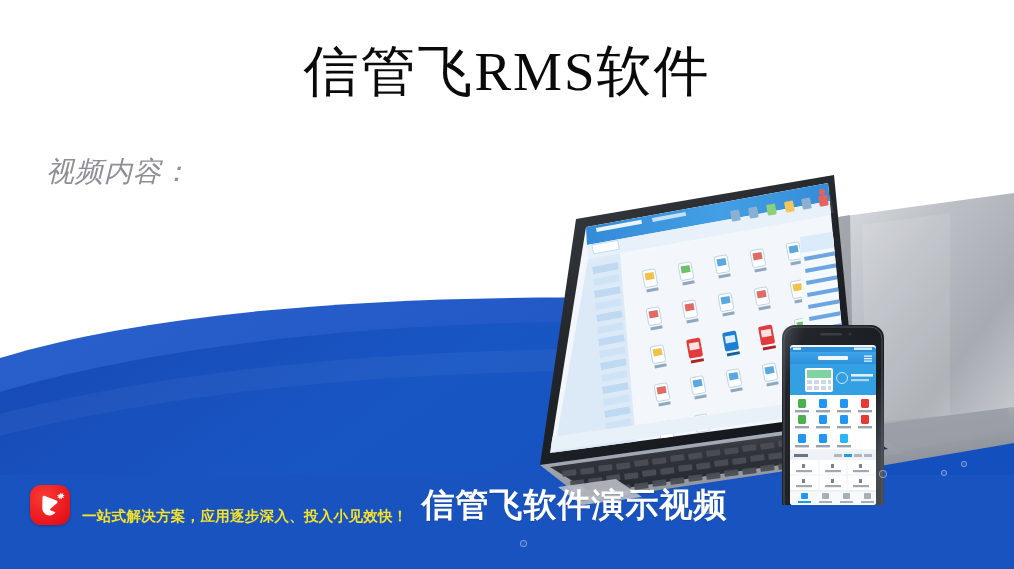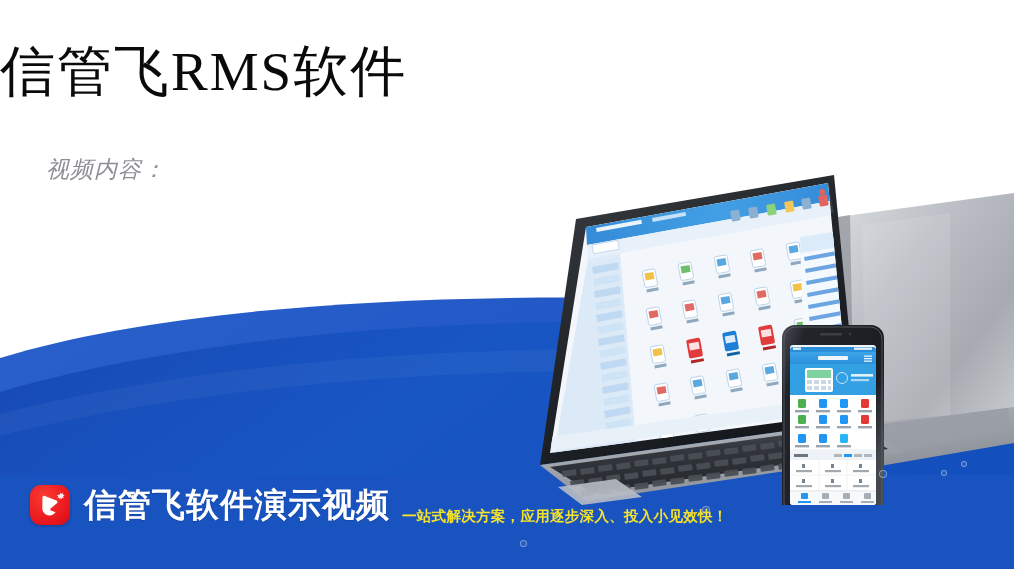--- a/index.html
+++ b/index.html
@@ -16,34 +16,34 @@
     background:#ffffff;
     overflow:hidden;
   }
 
   
   .wave-layer { position:absolute; left:0; top:0; width:1014px; height:569px; pointer-events:none; }
 
   
   #page-title {
     position:absolute; left:0; top:42px; width:1014px;
-    text-align:left;
+    text-align:center;
     font-family:"Liberation Serif","DejaVu Serif",serif;
     font-size:55px; line-height:1.1;
     color:#0a0a0a; letter-spacing:2px;
     white-space:nowrap;
   }
 
   
   #subtitle-block {
     position:absolute; left:46px; top:152px;
-    font-family:Liberation Serif, serif;
+    font-family:Liberation Mono, monospace;
     font-style:italic;
     color:#8e8e96;
-    font-size:23px;
+    font-size:28px;
     line-height:1.55;
     letter-spacing:1px;
   }
   #subtitle-line2 { padding-left:58px; }
 
   
   #devices { position:absolute; left:430px; top:175px; width:584px; height:330px; }
 
   
   #bottom-banner {
@@ -551,17 +551,17 @@
   <div class="bubble" style="left:961px; top:461px; width:6px; height:6px;"></div>
   <div class="bubble" style="left:520px; top:540px; width:7px; height:7px;"></div>
 
   <div id="bottom-banner">
     <div id="brand-logo">
       <svg width="40" height="40" viewBox="0 0 40 40">
         <path d="M12.5 12.5 C12.5 11.2 13.6 10.4 14.8 10.9 L26.5 15.6 C27.6 16.0 27.8 17.4 26.9 18.2 L20.6 23.6 C19.9 24.2 20.1 25.3 21.0 25.6 L25.5 27.2 C24.2 29.3 21.8 30.6 19.1 30.4 C15.1 30.1 12.1 26.8 12.3 22.9 Z" fill="#ffffff"></path>
         <path d="M26.8 10.2 l1.6 1.0 -1.0 1.7 1.9 -0.3 0.3 1.9 1.2 -1.6 1.0 1.6 0.4 -1.9 1.8 0.4 -1.0 -1.7 1.7 -1.0 -1.8 -0.5 0.5 -1.8 -1.7 1.0 -1.1 -1.6 -0.4 1.9 Z" fill="#ffffff" opacity="0.92"></path>
       </svg>
     </div>
+    <div id="brand-tagline">一站式解决方案，应用逐步深入、投入小见效快！</div>
     <div id="brand-text">信管飞软件演示视频</div>
-    <div id="brand-tagline">一站式解决方案，应用逐步深入、投入小见效快！</div>
   </div>
 
 </div>
 
 </body></html>

